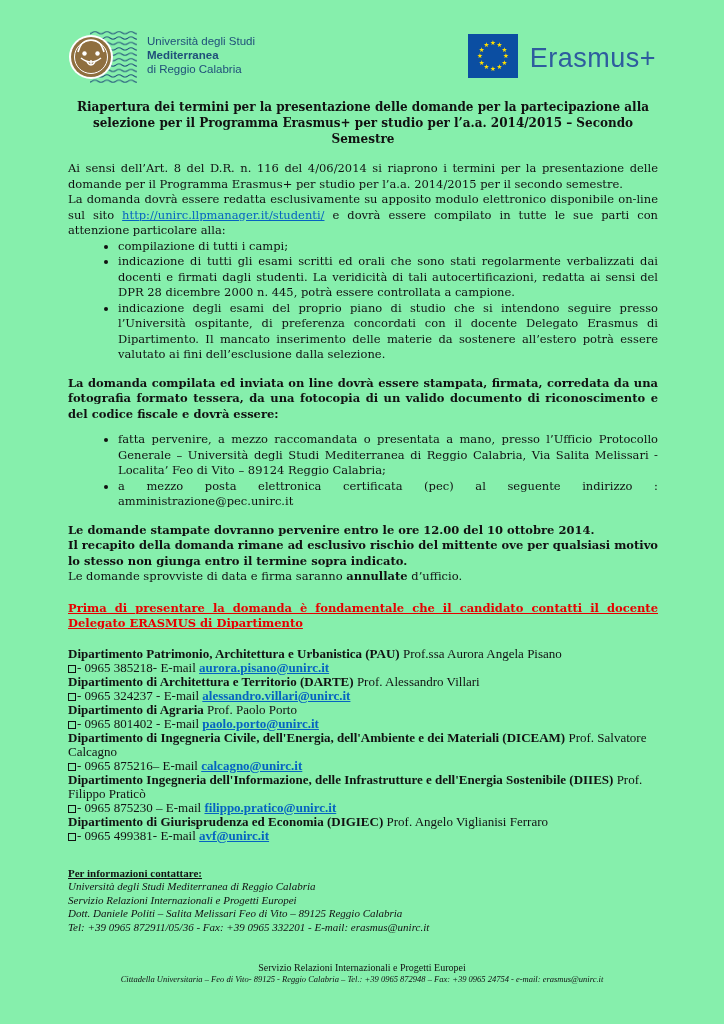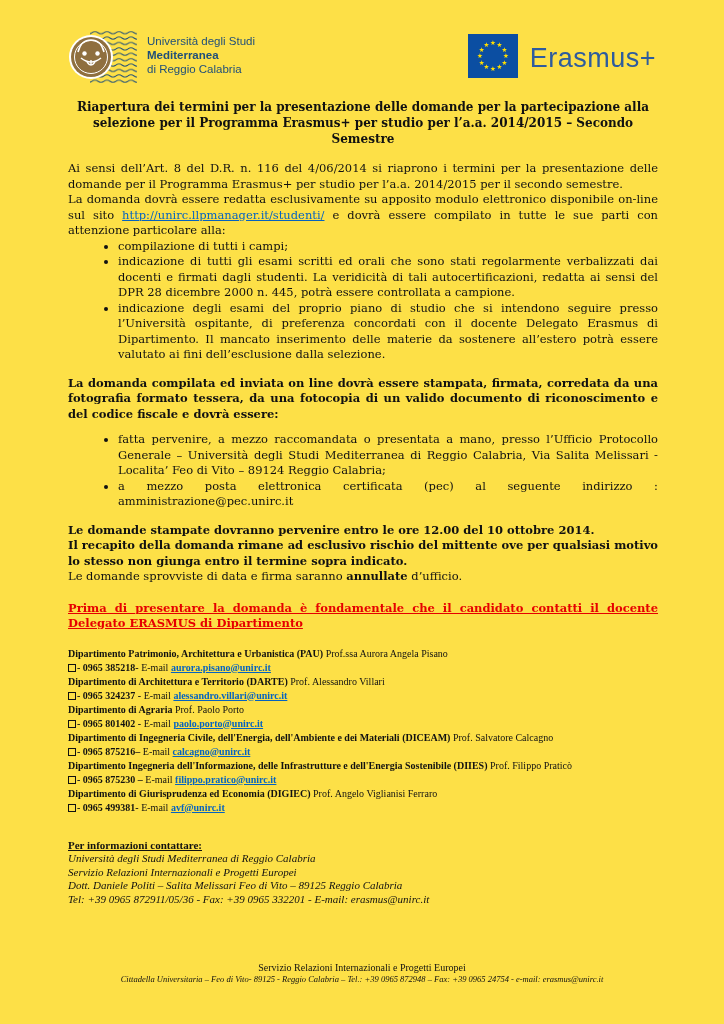--- a/index.html
+++ b/index.html
@@ -1,18 +1,18 @@
 <!DOCTYPE html>
 <html><head>
 <meta charset="utf-8">
 <style>
   * { margin:0; padding:0; box-sizing:border-box; }
   html,body { background:#e8e8e8; }
   .page {
-    position:relative; width:724px; height:1024px; background:#fde047;
+    position:relative; width:724px; height:1024px; background:#86efac;
     margin:0 auto; overflow:hidden;
     font-family:"DejaVu Serif", serif; color:#111;
   }
   .content { position:absolute; left:68px; top:30px; width:590px; }
 
   
   .header { display:flex; justify-content:space-between; align-items:flex-start; height:58px; }
   .uni-logo { display:flex; align-items:flex-start; }
   .uni-text { margin-left:9px; margin-top:4px; font-family:"Liberation Sans", sans-serif;
               font-size:11.5px; line-height:14px; color:#1F4E79; }
@@ -30,25 +30,25 @@
   .bold { font-weight:bold; }
   ul.bullets { list-style:disc outside; padding-left:50px; }
   ul.bullets li { font-size:11.5px; line-height:15.5px; text-align:justify; }
   a.doclink { color:#0563C1; text-decoration:underline; }
   a.email-link { color:#0563C1; text-decoration:underline; font-weight:bold; }
 
   .red-notice { margin-top:16px; color:#E60000; font-weight:bold; font-size:11.5px;
                 line-height:15.5px; text-align:justify; text-decoration:underline; }
 
   
-  .departments { margin-top:15px; font-family:"Liberation Serif", serif; font-size:10px; line-height:14px; }
+  .departments { margin-top:15px; font-family:"Liberation Serif", serif; font-size:13px; line-height:14px; }
   .dept-name { font-weight:bold; }
   .phone-box { display:inline-block; width:8px; height:8px; border:1px solid #111;
                margin-right:1px; vertical-align:-1px; }
-  .dept-phone { font-weight:bold;text-align:right; }
+  .dept-phone { font-weight:normal;text-align:right; }
 
   
   .contact { margin-top:24px; font-family:"Liberation Serif", serif; font-size:11px; line-height:13.5px; }
   .contact-heading { font-weight:bold; text-decoration:underline; }
   .contact-line { font-style:italic; }
 
   
   .footer { position:absolute; left:0; right:0; bottom:40px; text-align:center;
             font-family:"Liberation Serif", serif; }
   .footer-line1 { font-size:10px; line-height:13px; }

